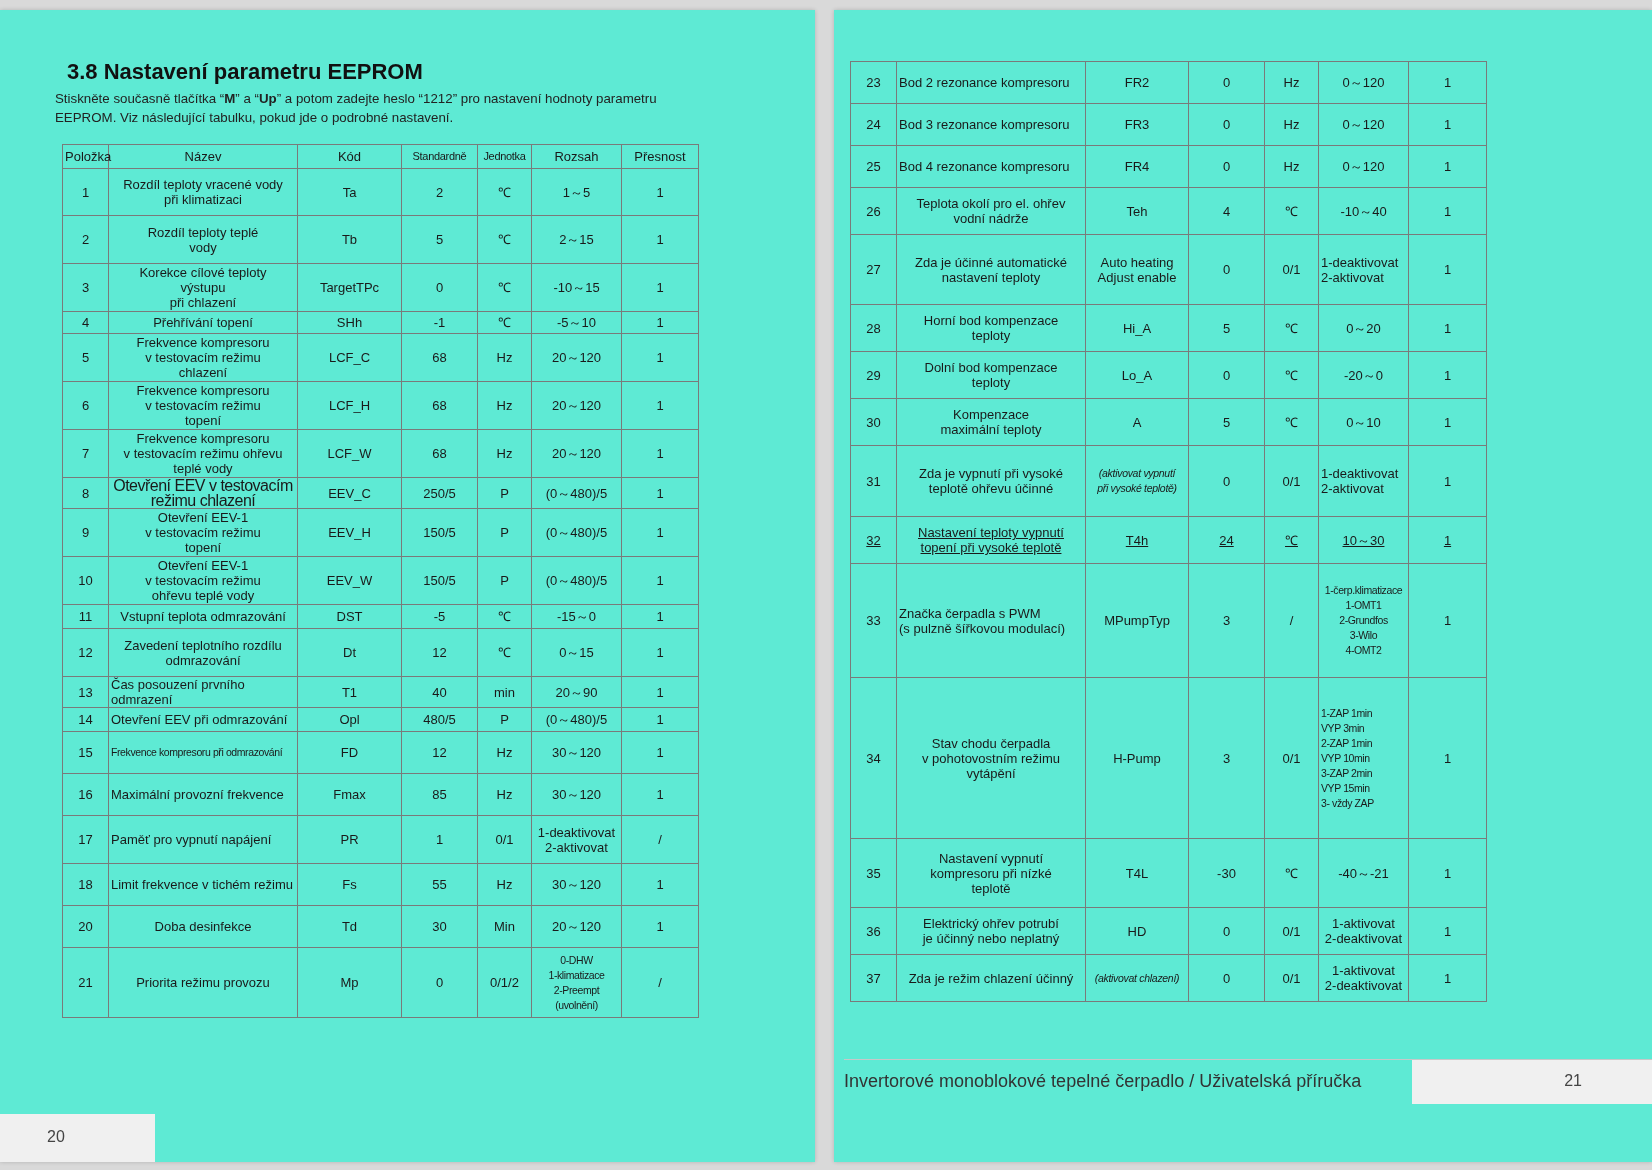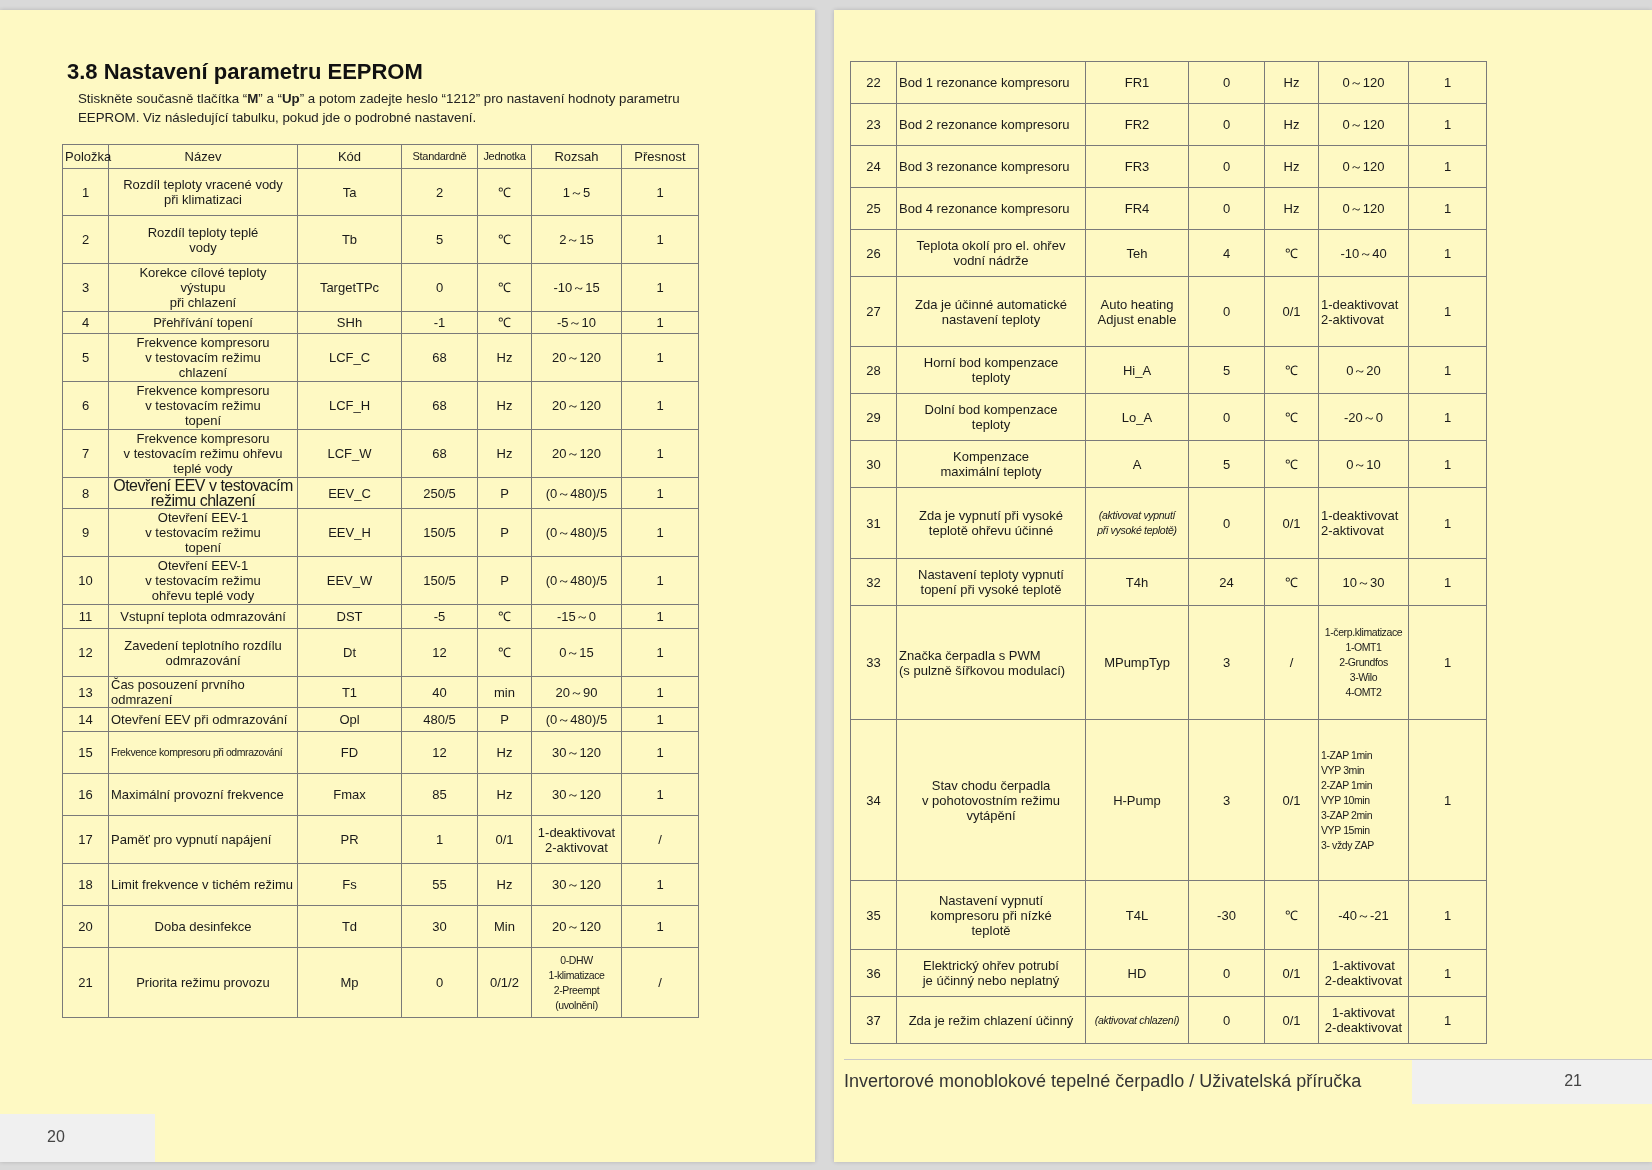--- a/index.html
+++ b/index.html
@@ -1,23 +1,23 @@
 <!DOCTYPE html>
 <html><head>
 <meta charset="utf-8">
 <style>
   * { box-sizing: border-box; margin: 0; padding: 0; }
   html, body { width: 1652px; height: 1170px; overflow: hidden; }
   body { background: #d9d9d9; font-family: "Liberation Sans", sans-serif; color: #111; position: relative; }
-  .page { position: absolute; top: 10px; background: #fef9c3; height: 1152px; box-shadow: 0 0 4px rgba(0,0,0,0.18); }
+  .page { position: absolute; top: 10px; background: #5eead4; height: 1152px; box-shadow: 0 0 4px rgba(0,0,0,0.18); }
   .page.left { left: 0; width: 815px; }
   .page.right { left: 834px; width: 818px; }
 
   .title { position: absolute; left: 67px; top: 49px; font-size: 22px; font-weight: bold; color: #111; }
-  .intro { position: absolute; left: 78px; top: 79px; width: 620px; font-size: 13.3px; line-height: 19px; color: #222; }
+  .intro { position: absolute; left: 55px; top: 79px; width: 620px; font-size: 13.3px; line-height: 19px; color: #222; }
   .intro b { font-weight: bold; }
 
   table.params { position: absolute; border-collapse: collapse; table-layout: fixed; font-size: 13px; color: #1a1a1a; }
   table.params td, table.params th { border: 1.3px solid #7a7a7a; text-align: center; vertical-align: middle; padding: 0 2px; line-height: 15px; font-weight: normal; }
   table.params th { font-size: 13px; }
   table.params th.narrow { font-size: 11px; letter-spacing: -0.3px; }
   .small { font-size: 10.5px; letter-spacing: -0.4px; }
   .tiny { font-size: 16px; letter-spacing: -0.5px; }
   .it { font-style: italic; font-size: 10.5px; letter-spacing: -0.3px; }
   .leftal { text-align: left !important; }
@@ -275,29 +275,20 @@
       <col style="width:46px">
         <col style="width:189px">
         <col style="width:103px">
         <col style="width:76px">
         <col style="width:54px">
         <col style="width:90px">
         <col style="width:78px">
     </colgroup>
     <tbody id="right-body">
         <tr style="height: 42px;">
-          <td class="ml">22</td>
-          <td class="ml leftal">Bod 1 rezonance kompresoru</td>
-          <td class="ml">FR1</td>
-          <td class="ml">0</td>
-          <td class="ml">Hz</td>
-          <td class="ml">0～120</td>
-          <td class="ml">1</td>
-        </tr>
-        <tr style="height: 42px;">
           <td class="ml">23</td>
           <td class="ml leftal">Bod 2 rezonance kompresoru</td>
           <td class="ml">FR2</td>
           <td class="ml">0</td>
           <td class="ml">Hz</td>
           <td class="ml">0～120</td>
           <td class="ml">1</td>
         </tr>
         <tr style="height: 42px;">
           <td class="ml">24</td>
@@ -374,21 +365,21 @@
           <td class="ml">Zda je vypnutí při vysoké
 teplotě ohřevu účinné</td>
           <td class="ml it">(aktivovat vypnutí
 při vysoké teplotě)</td>
           <td class="ml">0</td>
           <td class="ml">0/1</td>
           <td class="ml leftal">1-deaktivovat
 2-aktivovat</td>
           <td class="ml">1</td>
         </tr>
-        <tr style="height: 47px;">
+        <tr style="height: 47px; text-decoration: underline;">
           <td class="ml">32</td>
           <td class="ml">Nastavení teploty vypnutí
 topení při vysoké teplotě</td>
           <td class="ml">T4h</td>
           <td class="ml">24</td>
           <td class="ml">℃</td>
           <td class="ml">10～30</td>
           <td class="ml">1</td>
         </tr>
         <tr style="height: 114px;">

